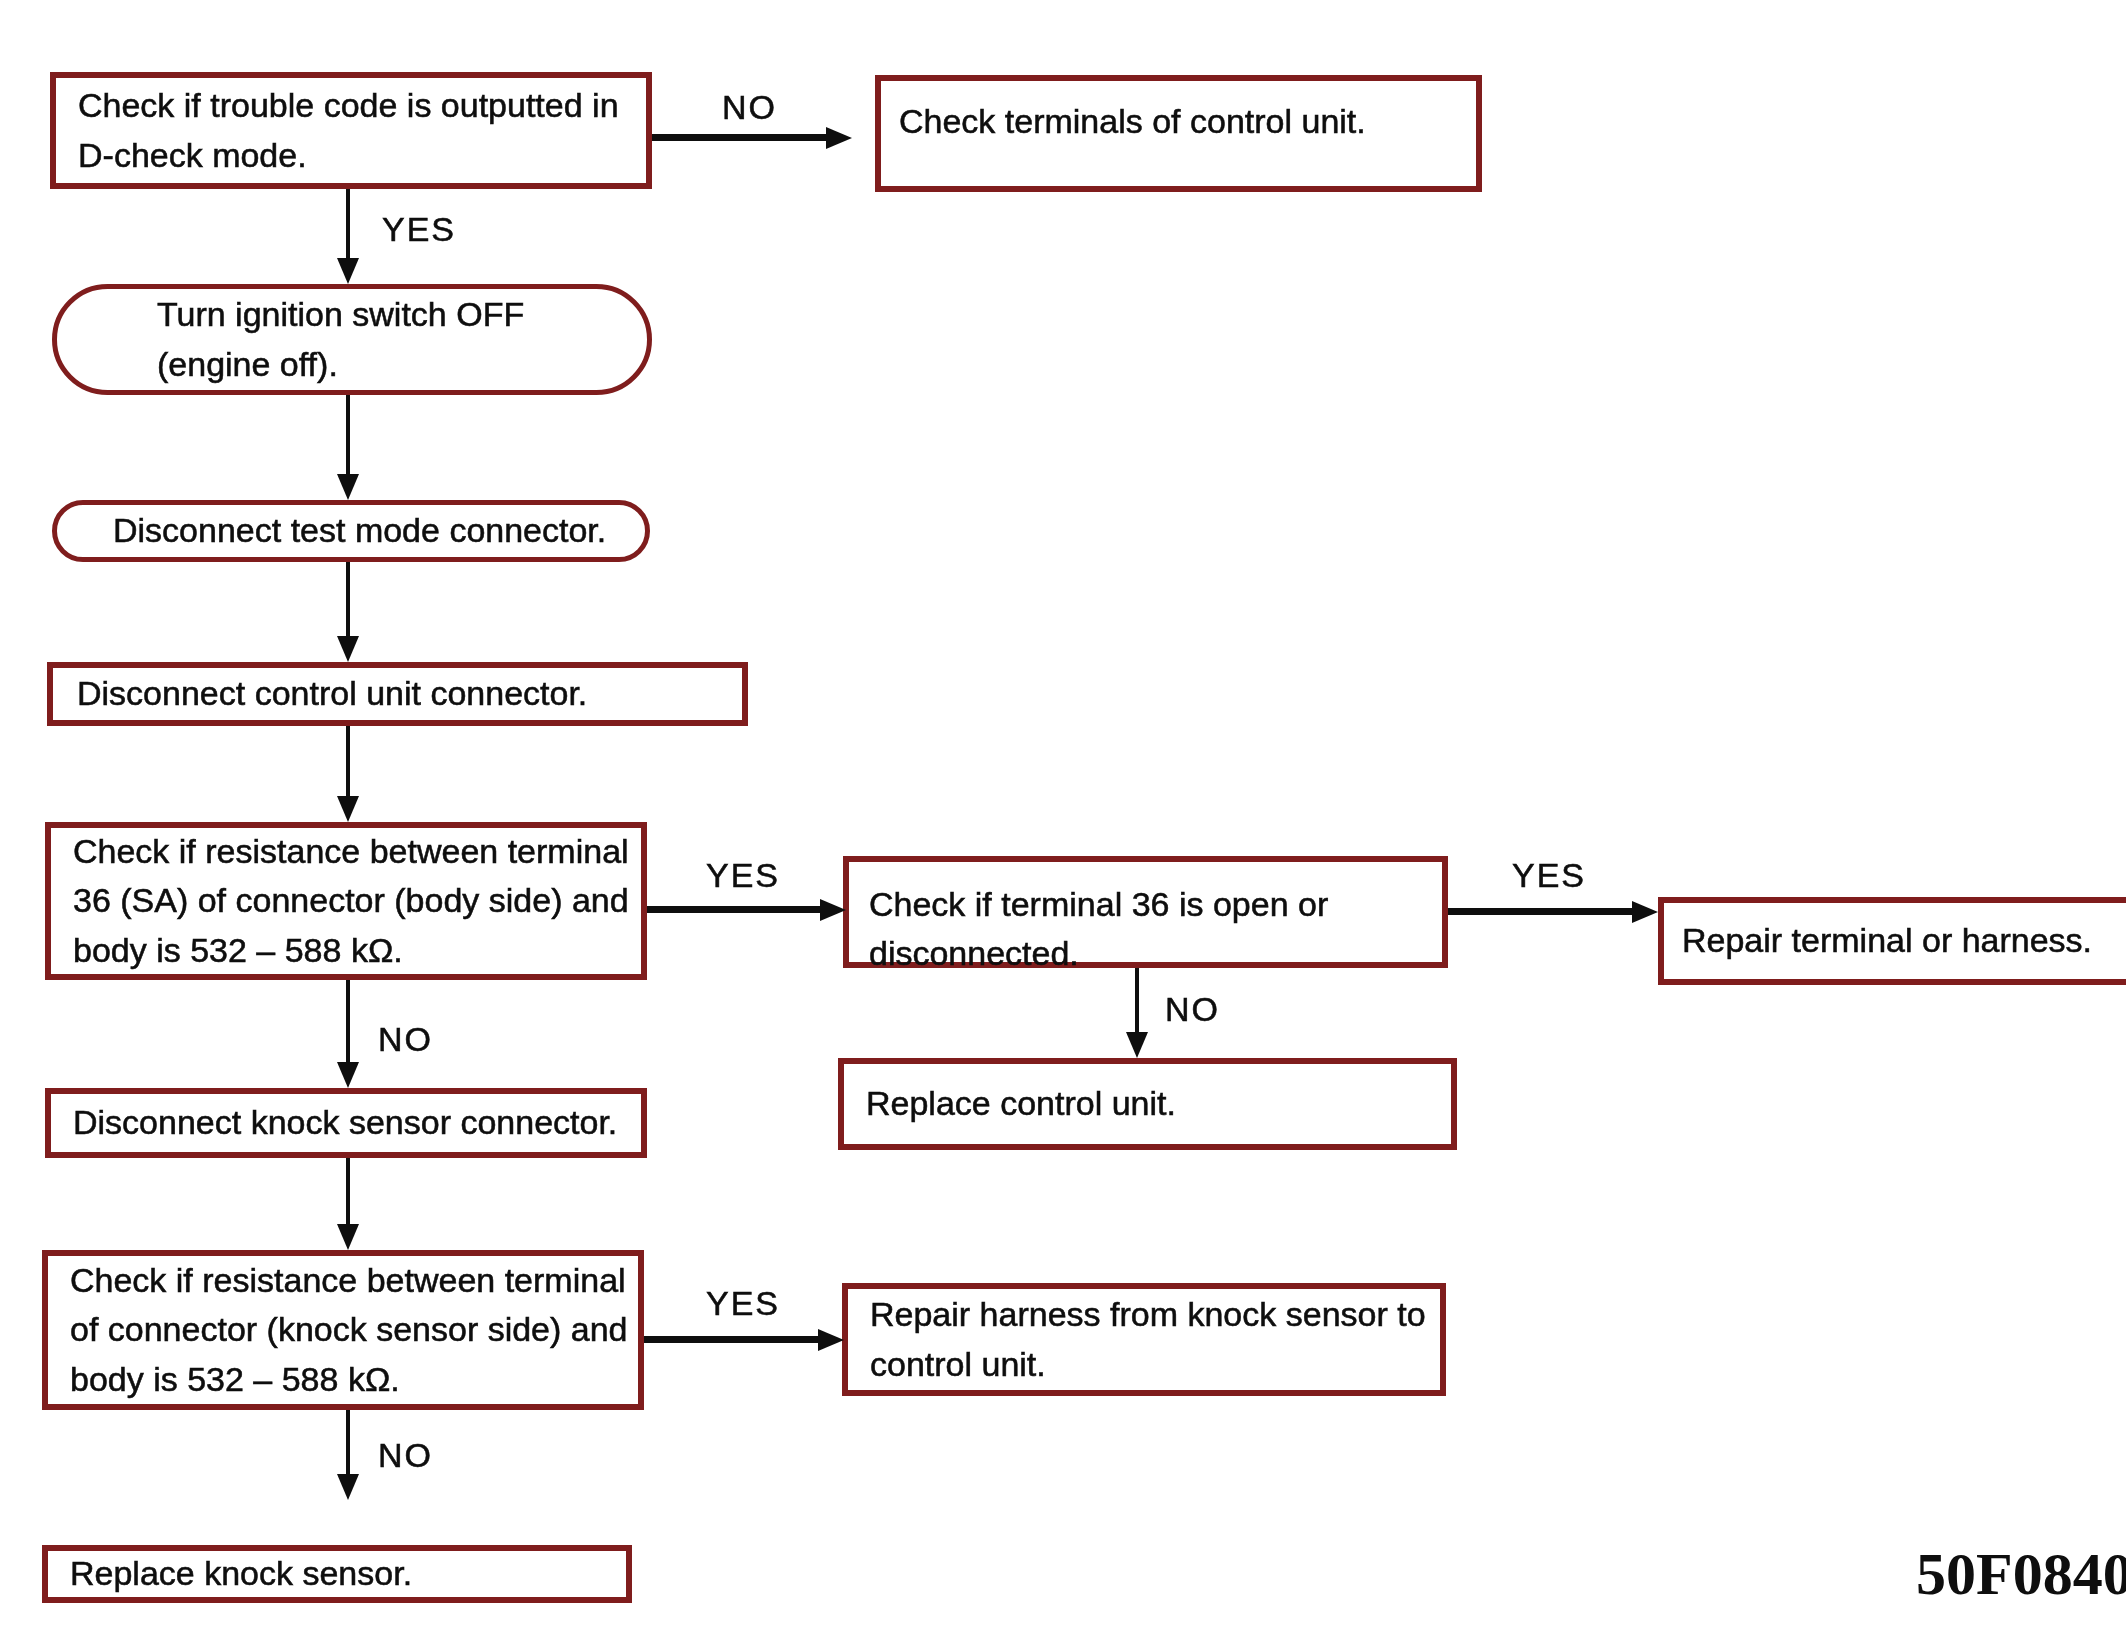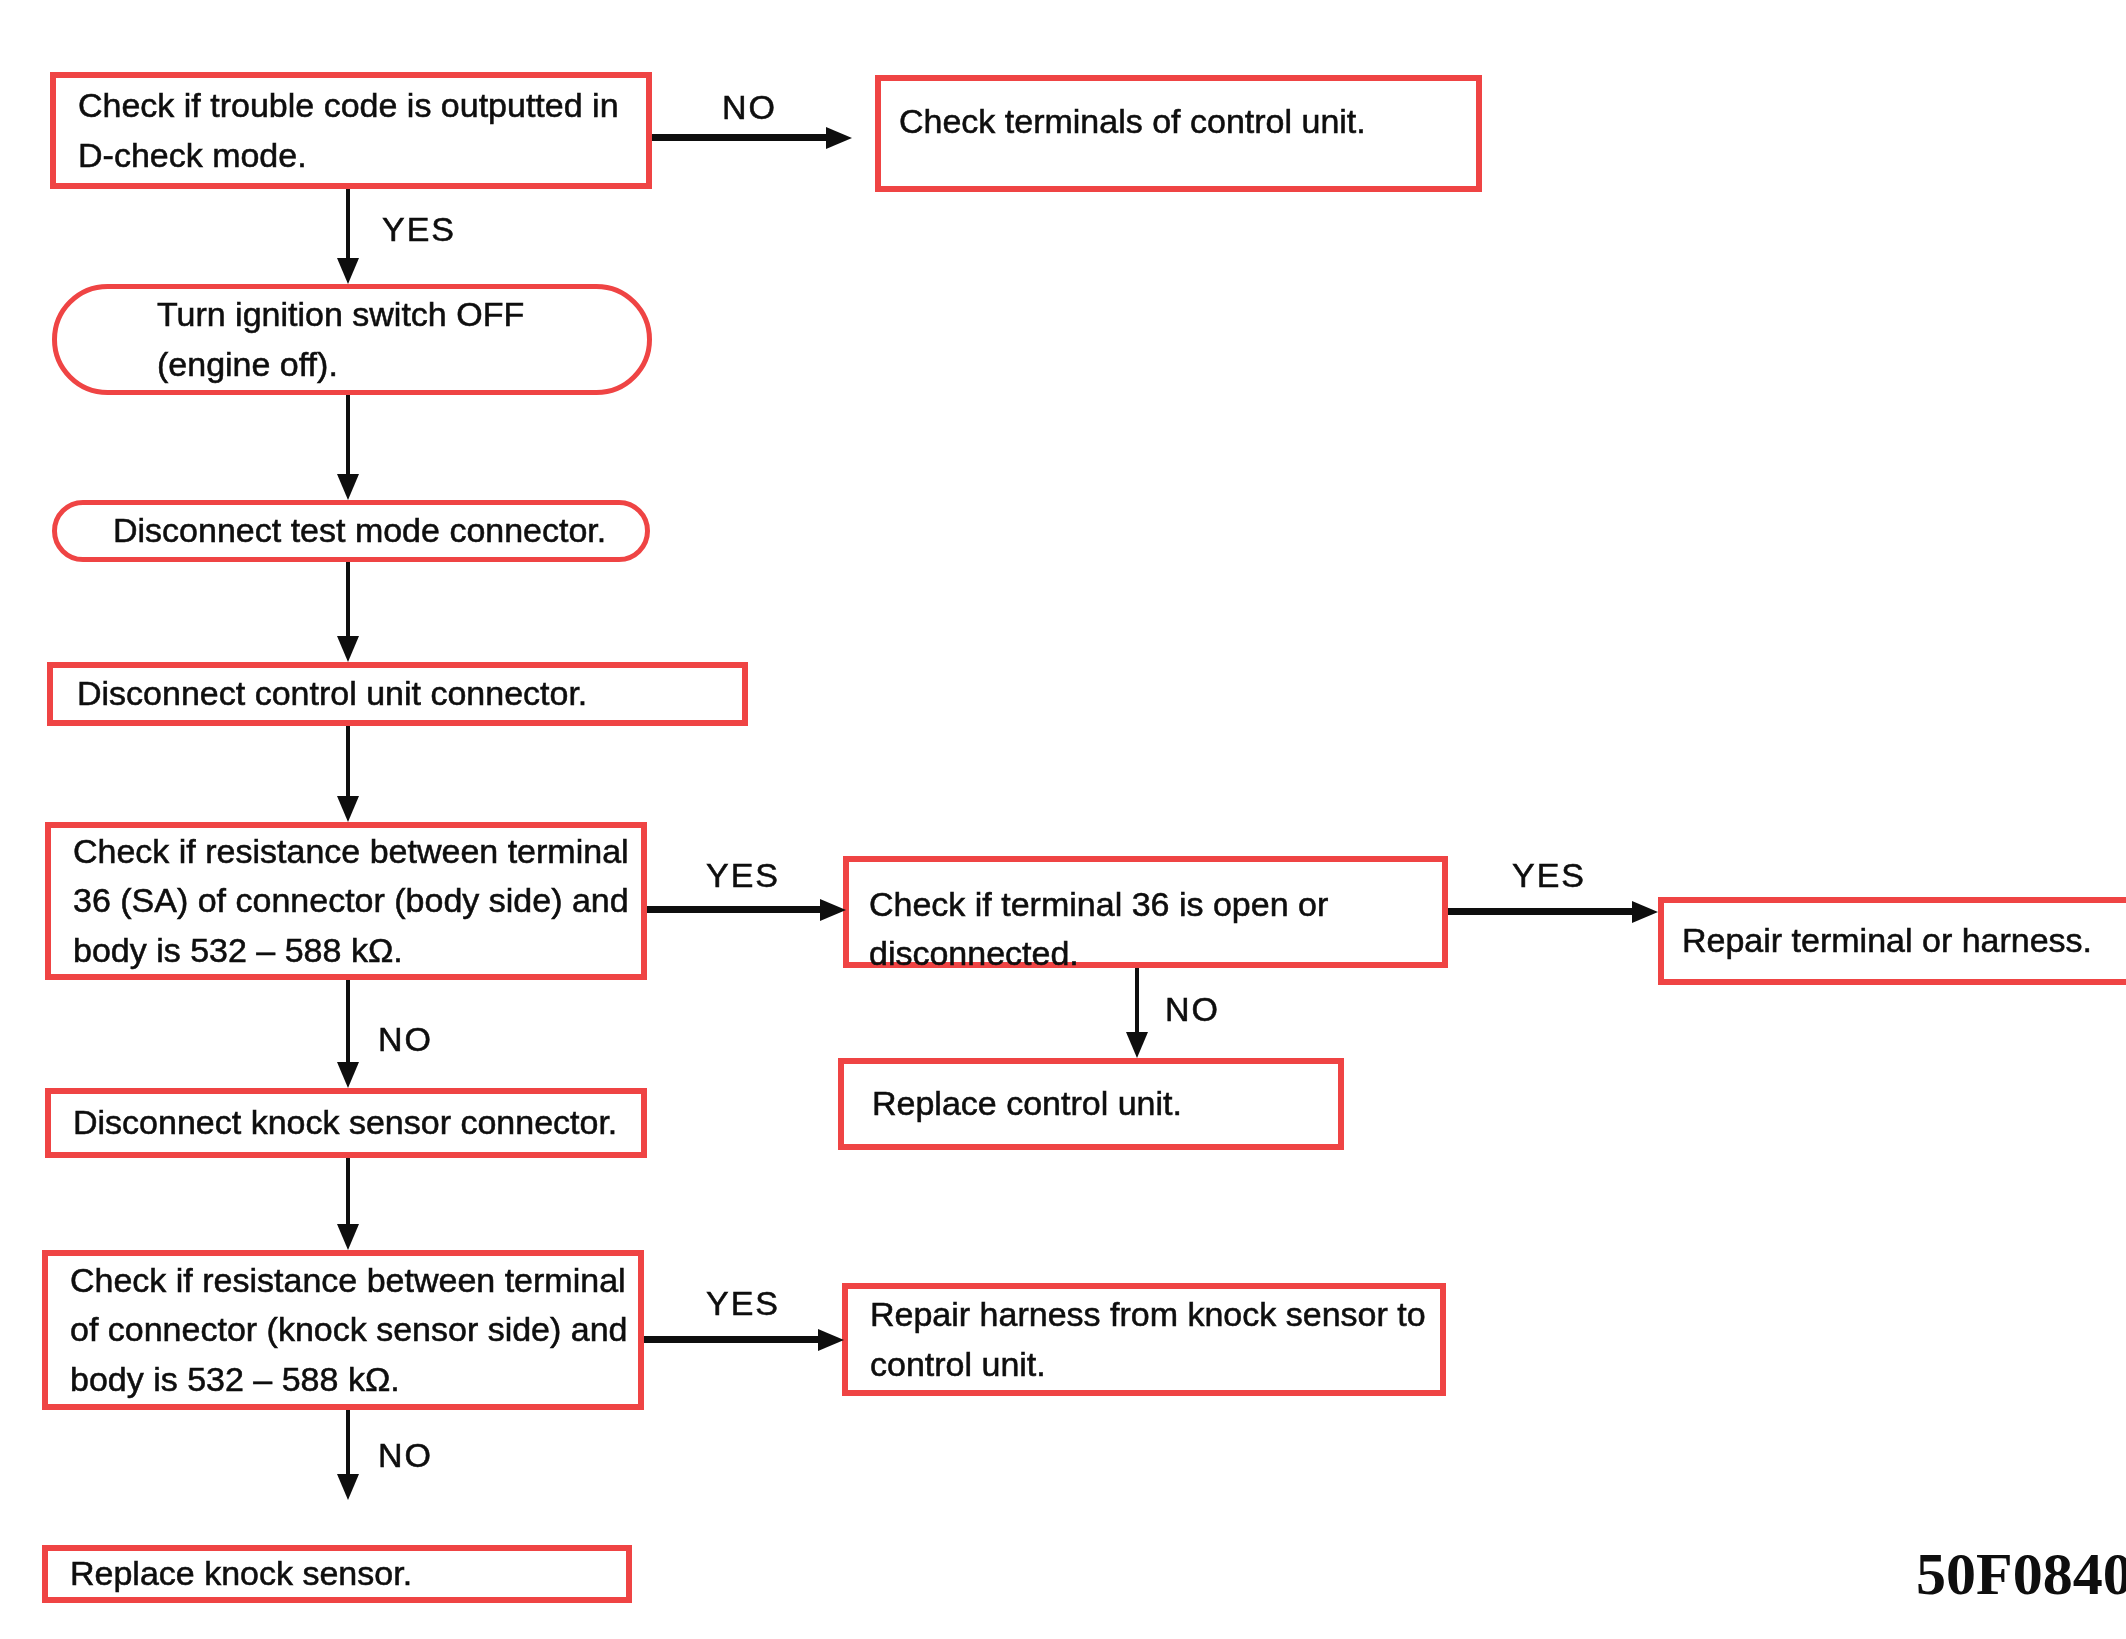--- a/index.html
+++ b/index.html
@@ -3,37 +3,37 @@
 <meta charset="utf-8">
 <style>
   html, body { margin: 0; padding: 0; background: #ffffff; }
   .canvas {
     position: relative; width: 2126px; height: 1639px; background: #ffffff;
     font-family: "Liberation Sans", sans-serif; color: #0e0e0e; overflow: hidden;
     -webkit-text-stroke: 0.55px #0e0e0e;
   }
   .node {
     position: absolute; box-sizing: border-box; background: #ffffff;
-    border: 6px solid #ef4444; font-size: 34px; line-height: 1.45;
+    border: 6px solid #7f1d1d; font-size: 34px; line-height: 1.45;
     display: flex; flex-direction: column; justify-content: center;
   }
   .node.top-align { justify-content: flex-start; }
   .node.nowrap { white-space: nowrap; }
   .stadium { border-radius: 58px; border-width: 5px; }
 
   
   #node-a { left: 50px;  top: 72px;   width: 602px; height: 117px; padding: 0 10px 0 22px; }
   #node-b { left: 875px; top: 75px;   width: 607px; height: 117px; padding: 16px 6px 8px 18px; }
   #node-c { left: 52px;  top: 284px;  width: 600px; height: 111px; padding: 0 110px 0 100px; }
   #node-d { left: 52px;  top: 500px;  width: 598px; height: 62px;  padding: 0 8px 0 56px; border-radius: 32px; }
   #node-e { left: 47px;  top: 662px;  width: 701px; height: 64px;  padding: 0 4px 0 24px; }
   #node-f { left: 45px;  top: 822px;  width: 602px; height: 158px; padding: 0 4px 0 22px; }
   #node-g { left: 843px; top: 856px;  width: 605px; height: 112px; padding: 18px 16px 0 20px; }
   #node-h { left: 1658px;top: 897px;  width: 481px; height: 88px;  padding: 0 2px 0 18px; }
-  #node-i { left: 838px; top: 1058px; width: 506px; height: 92px;  padding: 0 4px 0 28px; }
+  #node-i { left: 838px; top: 1058px; width: 619px; height: 92px;  padding: 0 4px 0 22px; }
   #node-j { left: 45px;  top: 1088px; width: 602px; height: 70px;  padding: 0 4px 0 22px; }
   #node-k { left: 42px;  top: 1250px; width: 602px; height: 160px; padding: 0 4px 0 22px; }
   #node-l { left: 842px; top: 1283px; width: 604px; height: 113px; padding: 0 4px 0 22px; }
   #node-m { left: 42px;  top: 1500px; width: 590px; height: 58px;  padding: 0 4px 0 22px; margin-top: 45px; }
 
   
   .line  { position: absolute; background: #0e0e0e; }
   .vline { width: 4px; }
   .hline { height: 7px; }
   .head-down {

